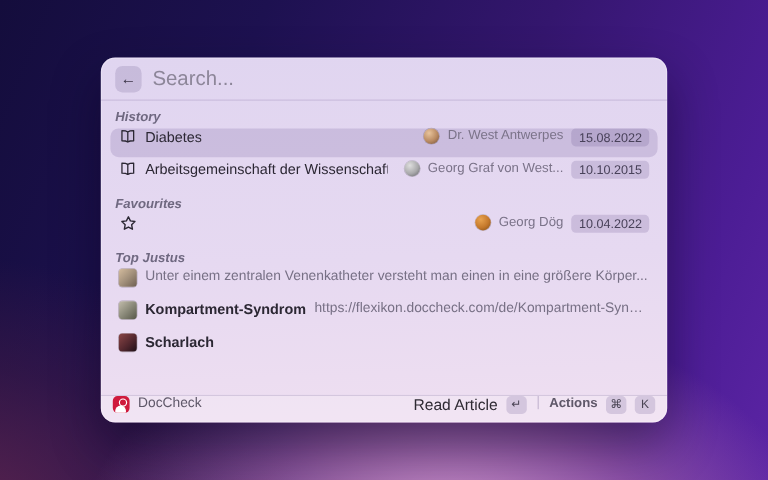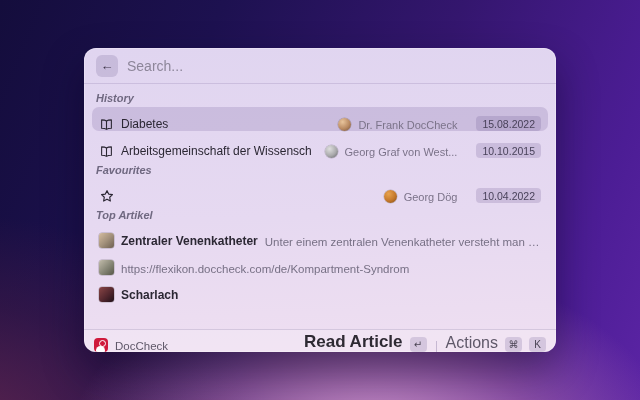--- a/index.html
+++ b/index.html
@@ -19,71 +19,71 @@
     box-shadow:0 18px 40px rgba(10,5,30,0.45), 0 0 0 1px rgba(255,255,255,0.25) inset;
     display:flex; flex-direction:column;
   }
   
   .searchbar { height:36px; display:flex; align-items:center; gap:9px; padding:0 12px;
     border-bottom:1px solid rgba(70,50,110,0.14); flex:0 0 auto; }
   .back-btn { width:22px; height:22px; border-radius:6px; background:rgba(90,70,130,0.18);
     display:flex; align-items:center; justify-content:center; font-size:13px; color:#3c3548;
     border:none; cursor:pointer; }
   .search-input { flex:1; border:none; background:transparent; outline:none;
-    font-size:14px; color:#2b2733; font-family:inherit; }
+    font-size:17px; color:#2b2733; font-family:inherit; }
   .search-input::placeholder { color:#8d8699; }
   
   .content { flex:1; padding:2px 8px 0; position:relative; }
   .section-label { font-size:11px; font-weight:bold; color:#6f6880; margin:6px 4px 3px;font-style:italic; }
-  .row { height:24px; display:flex; align-items:flex-end; gap:7px; padding:0 7px;
+  .row { height:24px; display:flex; align-items:flex-start; gap:7px; padding:0 7px;
     border-radius:7px; margin-bottom:3px; cursor:default; }
   .row.selected { background:rgba(108,86,150,0.20); }
   .icon-cell { width:15px; display:flex; align-items:center; justify-content:center; flex:0 0 auto; }
   .row-title { font-size:12px; color:#2b2733; white-space:nowrap; overflow:hidden; }
   .row-title.bold { font-weight:bold; }
   .spacer { flex:1; }
   .avatar { width:13px; height:13px; border-radius:50%; flex:0 0 auto;
     box-shadow:0 0 0 0.5px rgba(0,0,0,0.2); }
   .av-photo   { background:radial-gradient(circle at 35% 30%, #e8c49c 0%, #b98a62 55%, #6e4e38 100%); }
   .av-statue  { background:radial-gradient(circle at 35% 30%, #dedede 0%, #a9a9ab 55%, #5f5f64 100%); }
   .av-orange  { background:radial-gradient(circle at 35% 30%, #e8a24e 0%, #c4782b 55%, #7c4a16 100%); }
   .author { font-size:11px; color:#7b7389; white-space:nowrap; }
   .badge { font-size:10.5px; color:#49425a; background:rgba(98,78,140,0.20);
-    border-radius:4px; padding:1.5px 6px; flex:0 0 auto;margin-left:12px; }
+    border-radius:4px; padding:1.5px 6px; flex:0 0 auto; }
   .desc { font-size:11.5px; color:#777085; white-space:nowrap; overflow:hidden;
     text-overflow:ellipsis; flex:1; }
   .thumb { width:15px; height:15px; border-radius:3px; flex:0 0 auto;
     box-shadow:0 0 0 0.5px rgba(0,0,0,0.25); }
   .thumb-1 { background:linear-gradient(135deg,#d4bc9e 0%,#a3917c 50%,#6d5f50 100%); }
   .thumb-2 { background:linear-gradient(135deg,#c2bcab 0%,#8b8a7a 50%,#565748 100%); }
   .thumb-3 { background:linear-gradient(135deg,#8a4646 0%,#53272e 55%,#1f1018 100%); }
   
   .tooltip {
     position:absolute; left:-56px; top:82px; width:428px; z-index:5;
     background:#f6f2f8; border:1px solid rgba(60,40,90,0.18); border-radius:7px;
     padding:4px 8px; font-size:9.5px; line-height:1.32; color:#2e2a33;
     box-shadow:0 4px 12px rgba(20,10,40,0.25);
   }
   
-  .footer { flex:0 0 auto; height:23px; display:flex; align-items:flex-end; gap:7px;
+  .footer { flex:0 0 auto; height:23px; display:flex; align-items:flex-start; gap:7px;
     padding:0 10px; border-top:1px solid rgba(70,50,110,0.16);
     background:rgba(255,255,255,0.18); border-radius:0 0 12px 12px; }
   .dc-logo { width:14px; height:14px; border-radius:4px; background:#cf1a3c; position:relative;
     flex:0 0 auto; overflow:hidden; }
   .dc-logo::before { content:""; position:absolute; left:2px; bottom:-3px; width:9px; height:9px;
     border-radius:50%; background:#fff; }
   .dc-logo::after { content:""; position:absolute; right:2px; top:2px; width:5px; height:5px;
     border-radius:50%; border:1.4px solid #fff; }
   .footer-app { font-size:11.5px; color:#5f5869; }
-  .footer-primary { font-size:17px; font-weight:bold; color:#2e2a33; }
+  .footer-primary { font-size:13px; font-weight:normal; color:#2e2a33; }
   .key { min-width:17px; height:15px; border-radius:4px; background:rgba(98,78,140,0.20);
     color:#4a4454; font-size:10px; display:flex; align-items:center; justify-content:center;
     padding:0 3px; }
   .footer-sep { width:1px; height:11px; background:rgba(70,50,110,0.25); margin:0 2px; }
-  .footer-actions { font-size:16px; color:#5f5869; }
+  .footer-actions { font-size:11px; color:#5f5869;font-weight:bold; }
   svg.glyph { display:block; }
 </style>
 </head>
 <body>
 
 <div class="panel">
 
   <div class="searchbar">
     <button class="back-btn">
       <span>←</span>
@@ -97,21 +97,21 @@
 
     <div class="row selected">
       <span class="icon-cell">
         <svg class="glyph" viewBox="0 0 24 24" width="13" height="13" fill="none" stroke="#2b2733" stroke-width="2" stroke-linejoin="round">
             <path d="M12 5.5C10 4 7 3.5 3 3.5v15.5c4 0 7 .5 9 2 2-1.5 5-2 9-2V3.5c-4 0-7 .5-9 2zM12 5.5V21"></path>
           </svg>
       </span>
       <span class="row-title">Diabetes</span>
       <span class="spacer"></span>
       <span class="avatar av-photo"></span>
-      <span class="author">Dr. Frank DocCheck</span>
+      <span class="author">Dr. West Antwerpes</span>
       <span class="badge">15.08.2022</span>
     </div>
 
 
     <div class="row">
       <span class="icon-cell">
         <svg class="glyph" viewBox="0 0 24 24" width="13" height="13" fill="none" stroke="#2b2733" stroke-width="2" stroke-linejoin="round">
             <path d="M12 5.5C10 4 7 3.5 3 3.5v15.5c4 0 7 .5 9 2 2-1.5 5-2 9-2V3.5c-4 0-7 .5-9 2zM12 5.5V21"></path>
           </svg>
       </span>
@@ -130,30 +130,30 @@
         <svg class="glyph" viewBox="0 0 24 24" width="14" height="14" fill="none" stroke="#2b2733" stroke-width="2" stroke-linejoin="round">
             <path d="M12 2.8l2.85 5.9 6.5.9-4.75 4.55 1.18 6.45L12 17.5l-5.78 3.1 1.18-6.45L2.65 9.6l6.5-.9z"></path>
           </svg>
       </span>
       <span class="spacer"></span>
       <span class="avatar av-orange"></span>
       <span class="author">Georg Dög</span>
       <span class="badge">10.04.2022</span>
     </div>
 
-    <div class="section-label">Top Artikel</div>
+    <div class="section-label">Top Justus</div>
 
     <div class="row">
       <span class="thumb thumb-1"></span>
-      <span class="row-title bold">Zentraler Venenkatheter</span>
       <span class="desc">Unter einem zentralen Venenkatheter versteht man einen in eine größere Körper...</span>
     </div>
 
     <div class="row">
       <span class="thumb thumb-2"></span>
+      <span class="row-title bold">Kompartment-Syndrom</span>
       <span class="desc">https://flexikon.doccheck.com/de/Kompartment-Syndrom</span>
     </div>
 
     <div class="row">
       <span class="thumb thumb-3"></span>
       <span class="row-title bold">Scharlach</span>
     </div>
 
   </div>
 

